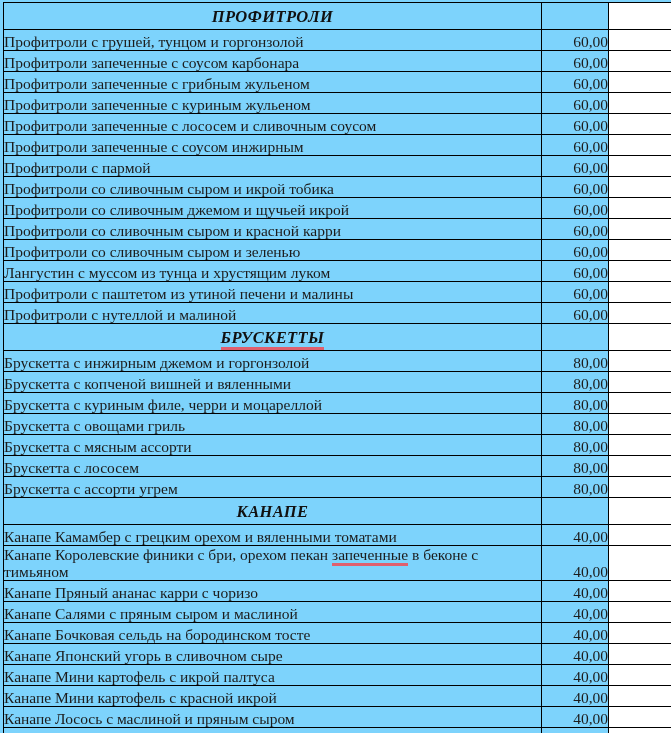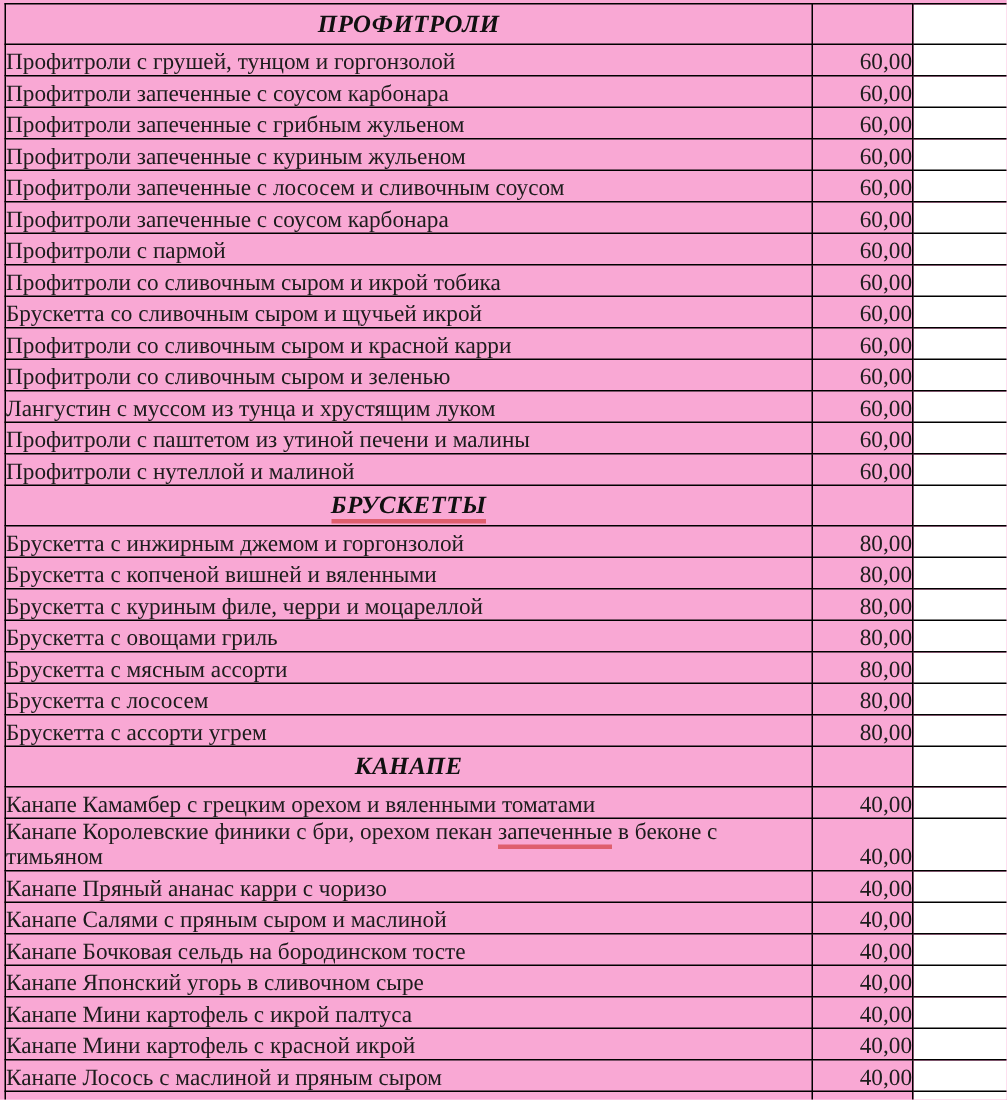--- a/index.html
+++ b/index.html
@@ -6,21 +6,21 @@
   html, body { margin: 0; padding: 0; }
   body {
     font-family: "Liberation Serif", "DejaVu Serif", serif;
     background: #ffffff;
   }
   .viewport {
     position: relative;
     width: 671px;
     height: 733px;
     overflow: hidden;
-    background: #f9a8d4;
+    background: #7dd3fc;
   }
   table.menu {
     border-collapse: collapse;
     table-layout: fixed;
     width: 726px;           
     margin: 2px 0 0 3px;
   }
   table.menu td {
     border: 1.5px solid #000000;
     padding: 0;
@@ -98,36 +98,36 @@
           <td class="name-cell"><span>Профитроли </span><span class="sp">запеченные</span><span> с куриным жульеном</span></td>
           <td class="price-cell">60,00</td>
           <td class="extra-cell"></td>
         </tr>
         <tr class="row-item">
           <td class="name-cell"><span>Профитроли </span><span class="sp">запеченные</span><span> с лососем и сливочным соусом</span></td>
           <td class="price-cell">60,00</td>
           <td class="extra-cell"></td>
         </tr>
         <tr class="row-item">
-          <td class="name-cell"><span>Профитроли </span><span class="sp">запеченные</span><span> с соусом </span><span class="sp">карбонара</span></td>
+          <td class="name-cell"><span>Профитроли </span><span class="sp">запеченные</span><span> с соусом </span><span class="sp">инжирным</span></td>
           <td class="price-cell">60,00</td>
           <td class="extra-cell"></td>
         </tr>
         <tr class="row-item">
           <td class="name-cell"><span>Профитроли с пармой</span></td>
           <td class="price-cell">60,00</td>
           <td class="extra-cell"></td>
         </tr>
         <tr class="row-item">
           <td class="name-cell"><span>Профитроли со сливочным сыром и икрой </span><span class="sp">тобика</span></td>
           <td class="price-cell">60,00</td>
           <td class="extra-cell"></td>
         </tr>
         <tr class="row-item">
-          <td class="name-cell"><span>Брускетта со сливочным сыром и щучьей икрой</span></td>
+          <td class="name-cell"><span>Профитроли со сливочным джемом и щучьей икрой</span></td>
           <td class="price-cell">60,00</td>
           <td class="extra-cell"></td>
         </tr>
         <tr class="row-item">
           <td class="name-cell"><span>Профитроли со сливочным сыром и красной карри</span></td>
           <td class="price-cell">60,00</td>
           <td class="extra-cell"></td>
         </tr>
         <tr class="row-item">
           <td class="name-cell"><span>Профитроли со сливочным сыром и зеленью</span></td>

